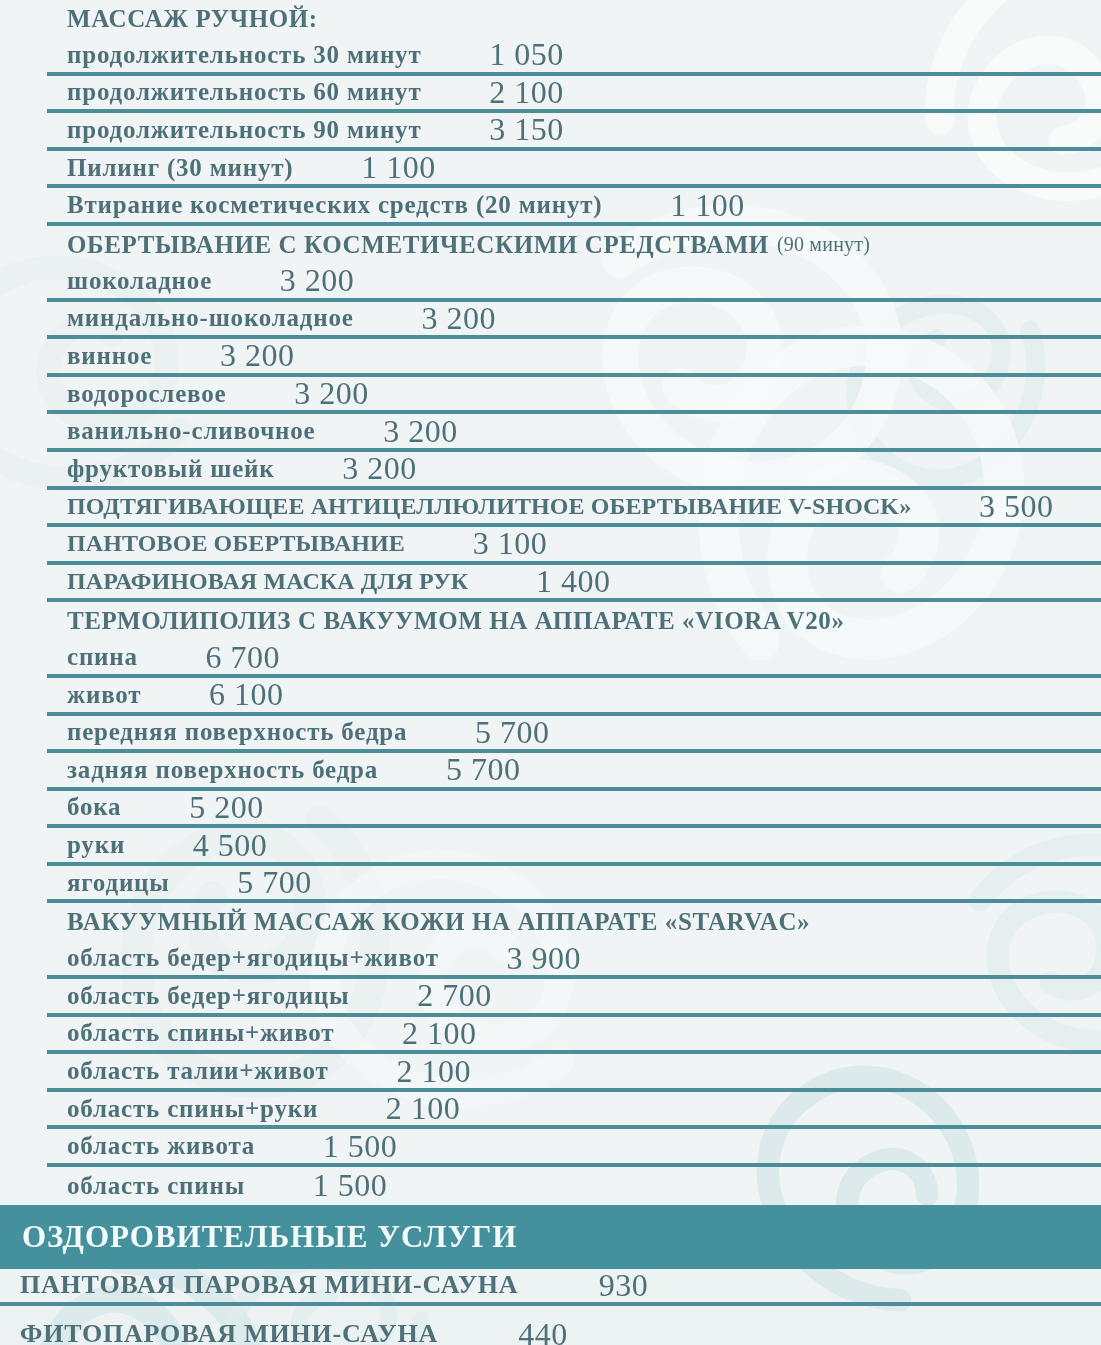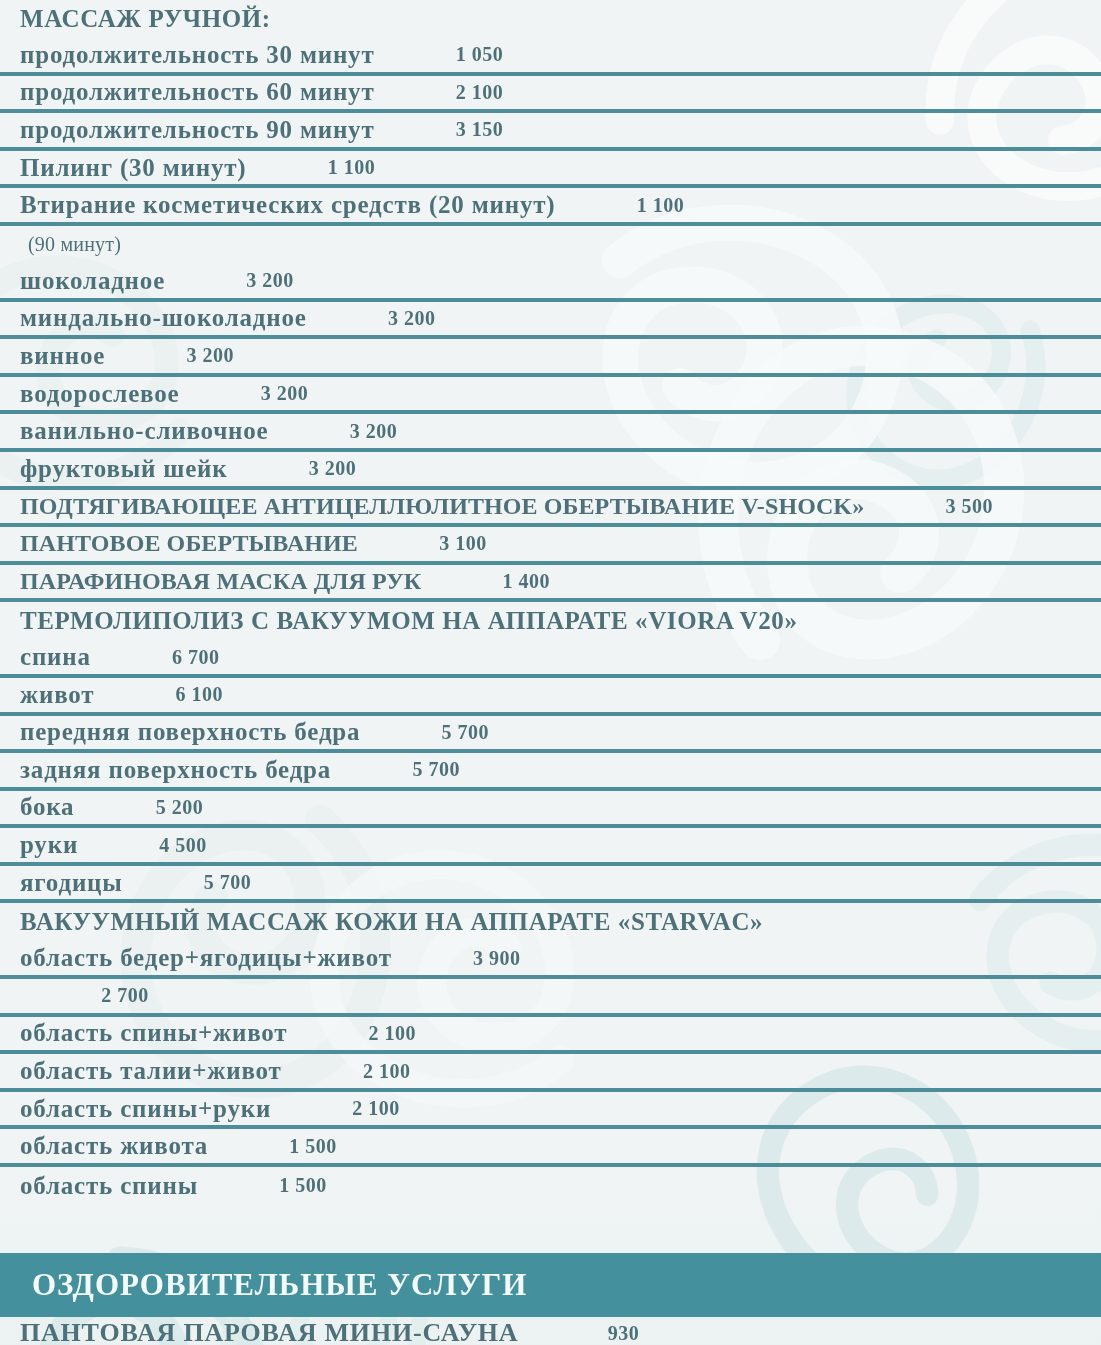--- a/index.html
+++ b/index.html
@@ -19,21 +19,21 @@
   }
   .pattern{
     position:absolute;inset:0;width:1101px;height:1345px;
     pointer-events:none;
   }
   .page{
     position:relative;
     width:1101px;height:1345px;
     display:flex;flex-direction:column;
   }
-  .section{display:flex;flex-direction:column;}
+  .section{display:flex;flex-direction:column;padding-left:47px;}
   .sec-header{
     height:38px;
     display:flex;align-items:center;
     padding-left:20px;
     font-weight:bold;
     font-size:25px;
     letter-spacing:0.6px;
     white-space:nowrap;
   }
   .sec-header .suffix{
@@ -54,37 +54,36 @@
     letter-spacing:0.8px;
     white-space:nowrap;
   }
   .section.caps .price-row .label{
     font-size:24px;
     letter-spacing:0.1px;
   }
   .price-row .price{
     width:210px;
     text-align:center;
-    font-weight:bold;
-    font-size:20px;
+    font-weight:normal;
+    font-size:32px;
     letter-spacing:0.5px;
     flex:none;
   }
   .section.no-last-line .price-row:last-child,
   .wellness .price-row:last-child{
     border-bottom:none;
   }
   .banner{
     height:64px;
     background:var(--banner-bg);
     color:var(--banner-text);
     display:flex;align-items:center;
-    padding-left:32px;
+    padding-left:22px;
     flex:none;
-    margin-top:48px;
   }
   .banner .banner-label{
     font-weight:bold;
     font-size:31px;
     letter-spacing:1px;
     white-space:nowrap;
   }
   .wellness{display:flex;flex-direction:column;flex:1;}
   .wellness .price-row{height:37.6px;}
   .wellness .price-row:last-child{height:56px;}
@@ -134,20 +133,21 @@
           <span class="label">Пилинг  (30 минут)</span>
           <span class="price">1 100</span>
         </div>
         <div class="price-row">
           <span class="label">Втирание косметических средств (20 минут)</span>
           <span class="price">1 100</span>
         </div>
       </div>
       <div class="section">
         <div class="sec-header">
+          <span>ОБЕРТЫВАНИЕ  С  КОСМЕТИЧЕСКИМИ  СРЕДСТВАМИ</span>
           <span class="suffix">(90 минут)</span>
         </div>
         <div class="price-row">
           <span class="label">шоколадное</span>
           <span class="price">3 200</span>
         </div>
         <div class="price-row">
           <span class="label">миндально-шоколадное</span>
           <span class="price">3 200</span>
         </div>
@@ -217,20 +217,21 @@
       </div>
       <div class="section no-last-line">
         <div class="sec-header">
           <span>ВАКУУМНЫЙ  МАССАЖ  КОЖИ  НА  АППАРАТЕ  «STARVAC»</span>
         </div>
         <div class="price-row">
           <span class="label">область бедер+ягодицы+живот</span>
           <span class="price">3 900</span>
         </div>
         <div class="price-row">
+          <span class="label">область бедер+ягодицы</span>
           <span class="price">2 700</span>
         </div>
         <div class="price-row">
           <span class="label">область спины+живот</span>
           <span class="price">2 100</span>
         </div>
         <div class="price-row">
           <span class="label">область талии+живот</span>
           <span class="price">2 100</span>
         </div>

